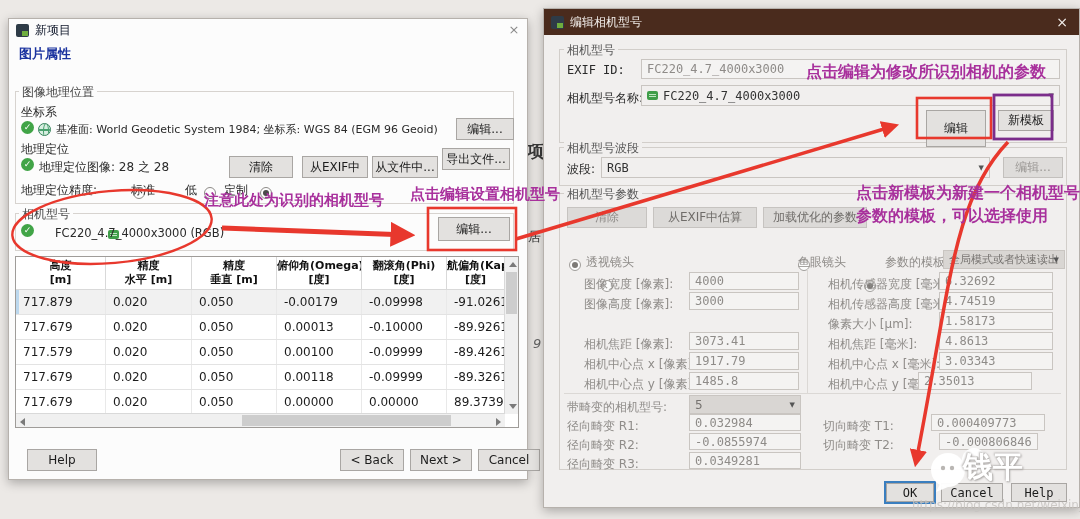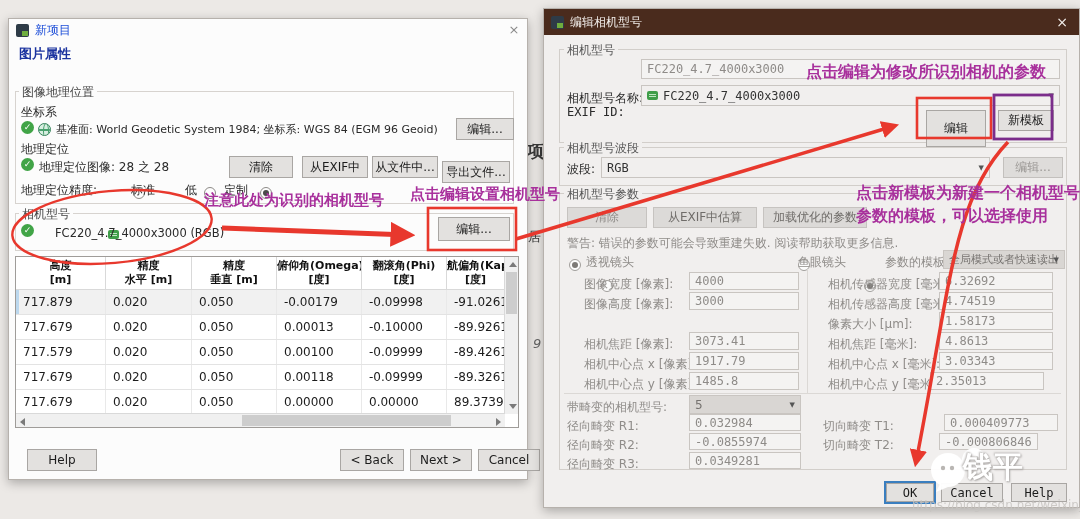--- a/index.html
+++ b/index.html
@@ -38,21 +38,21 @@
   .globe { width:13px; height:13px; border-radius:50%; background:#d9efe2; border:1px solid #35835a; position:relative; overflow:hidden; display:inline-block; }
   .globe::before { content:""; position:absolute; left:4px; top:-1px; width:4px; height:14px; border:1px solid #49a06e; border-radius:50%; }
   .globe::after { content:""; position:absolute; left:-1px; top:5px; width:14px; height:2px; background:#49a06e; }
   .camdb { width:11px; height:11px; display:inline-block; position:relative; }
   .camdb::before { content:""; position:absolute; left:0; top:1px; width:11px; height:9px; background:#3f9e49; border-radius:2px; }
   .camdb::after { content:""; position:absolute; left:2px; top:4px; width:7px; height:1px; background:#bfe6c2; box-shadow:0 2px 0 #bfe6c2; }
 
   
   #ldlg { left:8px; top:18px; width:520px; height:462px; }
   #ldlg .titlebar { background:#fcfcfc; }
-  #ldlg .ttxt { color:#1d4ed8; }
+  #ldlg .ttxt { color:#0f172a; }
   #ldlg .closex { right:4px; color:#8a8a8a; }
   .lheading { position:absolute; left:10px; top:26px; font-size:13px; font-weight:bold; color:#1b339f; }
 
   
   #imgtable { position:absolute; left:6px; top:237px; width:504px; height:172px; border:1px solid #9f9c99; background:#fff; }
   .tgrid { position:absolute; left:0; top:0; width:489px; }
   .thead { display:flex; height:33px; border-bottom:1px solid #d9d9d9; background:#fff; }
   .th { font-size:11px; font-weight:bold; color:#111; text-align:center; display:flex; flex-direction:column;
         justify-content:center; border-right:1px solid #d9d9d9; overflow:hidden; line-height:14px; white-space:nowrap; }
   .trow { display:flex; height:25px; border-bottom:1px solid #e3e3e3; background:#fff; }
@@ -109,21 +109,21 @@
     <span class="globe abs" style="left:29px; top:102px;"></span>
     <div class="lbl" style="left:47px; top:103px; font-size:11px;">基准面: World Geodetic System 1984; 坐标系: WGS 84 (EGM 96 Geoid)</div>
     <div class="btn" style="left:447px; top:99px; width:58px; height:22px;">编辑...</div>
 
     <div class="lbl" style="left:12px; top:122px;">地理定位</div>
     <span class="check abs" style="left:12px; top:139px;">✓</span>
     <div class="lbl" style="left:30px; top:140px;">地理定位图像: 28 之 28</div>
     <div class="btn" style="left:220px; top:137px; width:64px; height:22px;">清除</div>
     <div class="btn" style="left:293px; top:137px; width:66px; height:22px;">从EXIF中</div>
     <div class="btn" style="left:363px; top:137px; width:66px; height:22px;">从文件中...</div>
-    <div class="btn" style="left:433px; top:142px; width:68px; height:22px;">导出文件...</div>
+    <div class="btn" style="left:433px; top:129px; width:68px; height:22px;">导出文件...</div>
 
     <div class="lbl" style="left:12px; top:163px;">地理定位精度:</div>
     <span class="radio abs" style="left:106px; top:163px;"></span>
     <div class="lbl" style="left:122px; top:163px;">标准</div>
     <span class="radio abs" style="left:160px; top:163px;"></span>
     <div class="lbl" style="left:176px; top:163px;">低</div>
     <span class="radio sel abs" style="left:199px; top:163px;"></span>
     <div class="lbl" style="left:215px; top:163px;">定制</div>
 
     
@@ -228,21 +228,21 @@
   <div id="rdlg" class="dlg">
     <div class="titlebar">
       <span class="appicon"></span>
       <span class="ttxt">编辑相机型号</span>
     </div>
     <div class="closex">×</div>
 
     
     <div class="gbox" style="left:15px; top:40px; width:508px; height:94px;"></div>
     <div class="glabel" style="left:20px; top:33px;">相机型号</div>
-    <div class="lbl" style="left:23px; top:54px; font-family:'DejaVu Sans Mono','Liberation Mono',monospace;margin-top:42px;">EXIF ID:</div>
+    <div class="lbl" style="left:23px; top:54px; font-family:'DejaVu Sans Mono','Liberation Mono',monospace;">EXIF ID:</div>
     <div class="input" style="left:97px; top:50px; width:419px; height:20px;">FC220_4.7_4000x3000</div>
     <div class="lbl" style="left:23px; top:81px;">相机型号名称:</div>
     <div class="combo" style="left:97px; top:76px; width:419px; height:21px;">
       <span class="camdb"></span>
       <span style="font-family:'DejaVu Sans Mono','Liberation Mono',monospace; font-size:12px; color:#333;">FC220_4.7_4000x3000</span>
       <span class="caret">▼</span>
     </div>
     <div class="btn" style="left:382px; top:101px; width:60px; height:37px;">编辑</div>
     <div class="btn" style="left:454px; top:101px; width:56px; height:21px;">新模板</div>
 
@@ -255,21 +255,20 @@
       <span class="caret">▼</span>
     </div>
     <div class="btn dis" style="left:459px; top:148px; width:60px; height:21px;">编辑...</div>
 
     
     <div class="gbox" style="left:15px; top:184px; width:508px; height:277px;"></div>
     <div class="glabel" style="left:20px; top:177px;">相机型号参数</div>
     <div class="btn flat" style="left:23px; top:198px; width:80px; height:21px;">清除</div>
     <div class="btn flat" style="left:109px; top:198px; width:104px; height:21px; color:#6f6c69;">从EXIF中估算</div>
     <div class="btn flat" style="left:219px; top:198px; width:104px; height:21px; color:#6f6c69;">加载优化的参数</div>
-    <div class="lbl gray" style="left:23px; top:226px;">警告: 错误的参数可能会导致重建失败. 阅读帮助获取更多信息.</div>
 
     <span class="radio gray sel abs" style="left:25px; top:245px;"></span>
     <div class="lbl gray" style="left:42px; top:245px;">透视镜头</div>
     <span class="radio gray abs" style="left:237px; top:245px;"></span>
     <div class="lbl gray" style="left:254px; top:245px;">鱼眼镜头</div>
     <div class="lbl gray" style="left:341px; top:245px;">参数的模板:</div>
     <div class="combo" style="left:399px; top:241px; width:122px; height:19px; background:#d9d6d3; color:#75726f; font-size:11px;">
       <span style="overflow:hidden; white-space:nowrap;">全局模式或者快速读出</span>
       <span class="caret">▼</span>
     </div>
@@ -295,38 +294,38 @@
     <div class="input" style="left:395px; top:263px; width:114px; height:18px;">6.32692</div>
     <div class="lbl gray" style="left:284px; top:287px;">相机传感器高度 [毫米]:</div>
     <div class="input" style="left:395px; top:283px; width:114px; height:18px;">4.74519</div>
     <div class="lbl gray" style="left:284px; top:307px;">像素大小 [μm]:</div>
     <div class="input" style="left:395px; top:303px; width:114px; height:18px;">1.58173</div>
     <div class="lbl gray" style="left:284px; top:327px;">相机焦距 [毫米]:</div>
     <div class="input" style="left:395px; top:323px; width:114px; height:18px;">4.8613</div>
     <div class="lbl gray" style="left:284px; top:347px;">相机中心点 x [毫米]:</div>
     <div class="input" style="left:395px; top:343px; width:114px; height:18px;">3.03343</div>
     <div class="lbl gray" style="left:284px; top:367px;">相机中心点 y [毫米]:</div>
-    <div class="input" style="left:386px; top:363px; width:114px; height:18px;">2.35013</div>
+    <div class="input" style="left:374px; top:363px; width:114px; height:18px;">2.35013</div>
 
     <div class="sep-h" style="left:20px; top:384px; width:497px;"></div>
 
     
     <div class="lbl gray" style="left:23px; top:390px;">带畸变的相机型号:</div>
     <div class="combo" style="left:145px; top:386px; width:112px; height:19px; background:#d9d6d3; color:#75726f;">
       <span>5</span>
       <span class="caret">▼</span>
     </div>
     <div class="lbl gray" style="left:23px; top:409px;">径向畸变 R1:</div>
     <div class="input" style="left:145px; top:405px; width:112px; height:17px;">0.032984</div>
     <div class="lbl gray" style="left:23px; top:428px;">径向畸变 R2:</div>
     <div class="input" style="left:145px; top:424px; width:112px; height:17px;">-0.0855974</div>
     <div class="lbl gray" style="left:23px; top:447px;">径向畸变 R3:</div>
     <div class="input" style="left:145px; top:443px; width:112px; height:17px;">0.0349281</div>
     <div class="lbl gray" style="left:279px; top:409px;">切向畸变 T1:</div>
-    <div class="input" style="left:400px; top:405px; width:114px; height:17px;">0.000409773</div>
+    <div class="input" style="left:387px; top:405px; width:114px; height:17px;">0.000409773</div>
     <div class="lbl gray" style="left:279px; top:428px;">切向畸变 T2:</div>
     <div class="input" style="left:395px; top:424px; width:99px; height:17px;text-align:right;">-0.000806846</div>
 
     
     <div class="btn okfocus" style="left:342px; top:474px; width:48px; height:19px; font-family:'DejaVu Sans Mono','Liberation Mono',monospace;">OK</div>
     <div class="btn" style="left:397px; top:474px; width:62px; height:19px; font-family:'DejaVu Sans Mono','Liberation Mono',monospace;">Cancel</div>
     <div class="btn" style="left:467px; top:474px; width:56px; height:19px; font-family:'DejaVu Sans Mono','Liberation Mono',monospace;">Help</div>
   </div>
 
   <svg id="anno-svg" width="1080" height="519" viewBox="0 0 1080 519">

